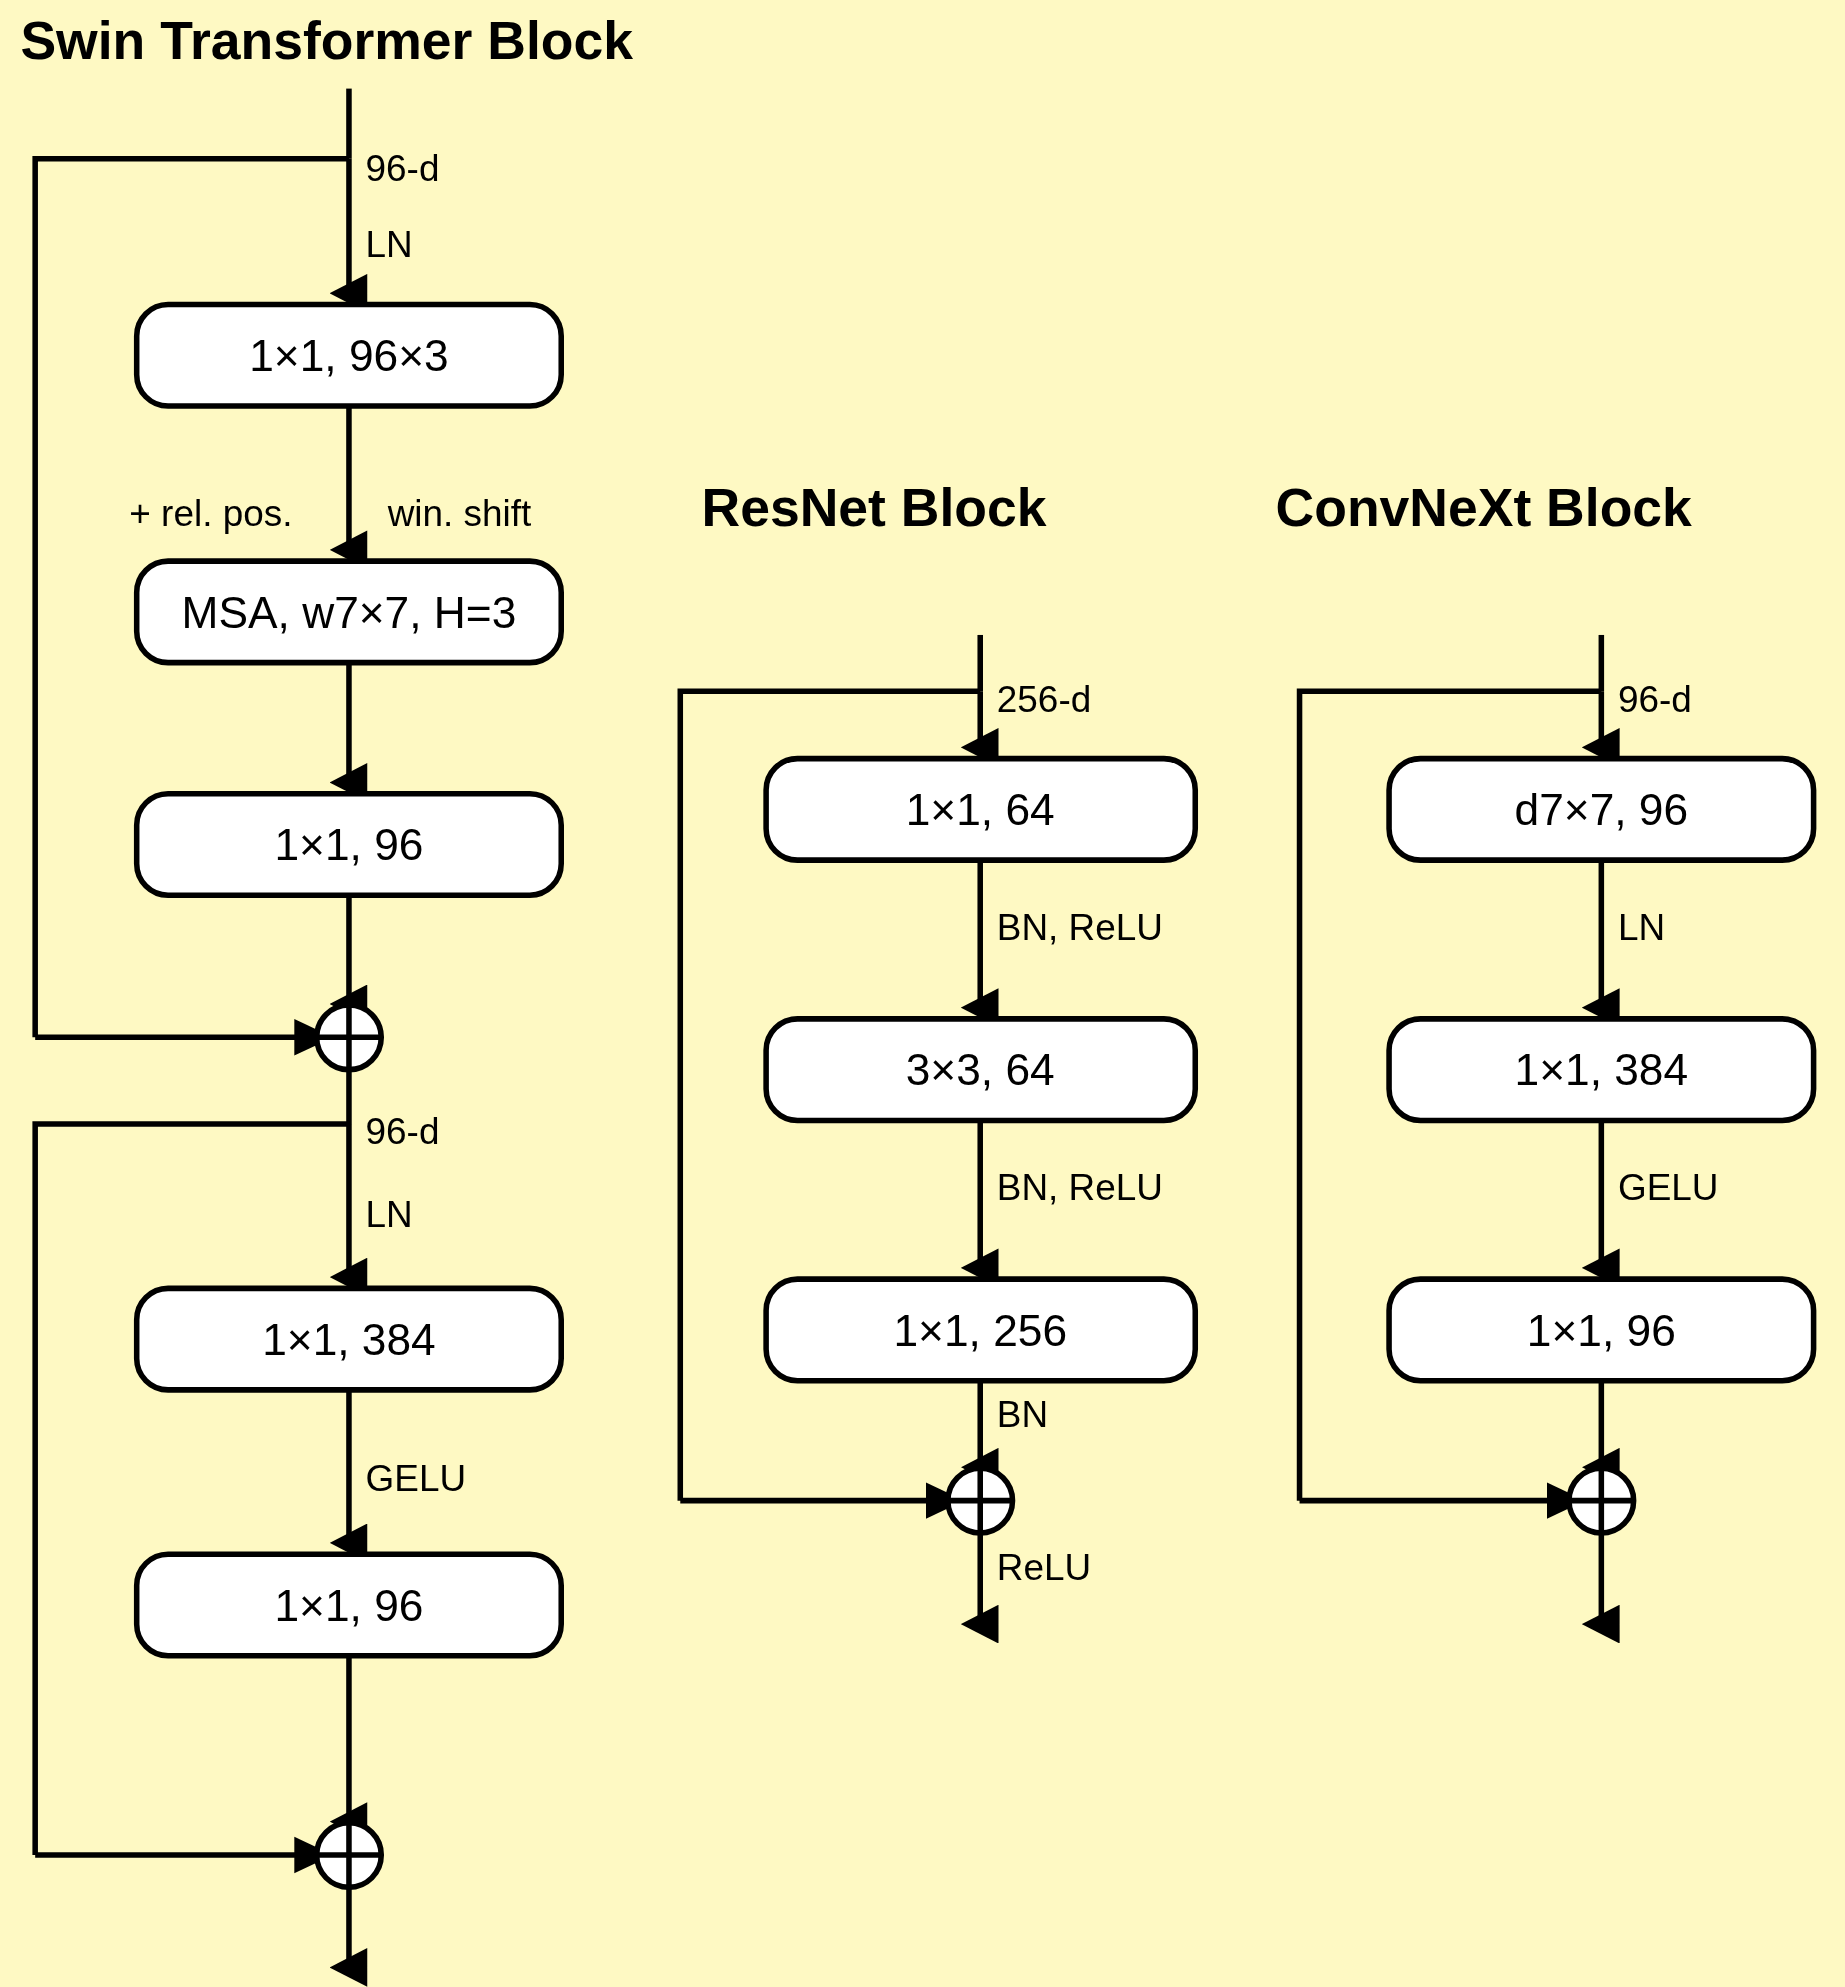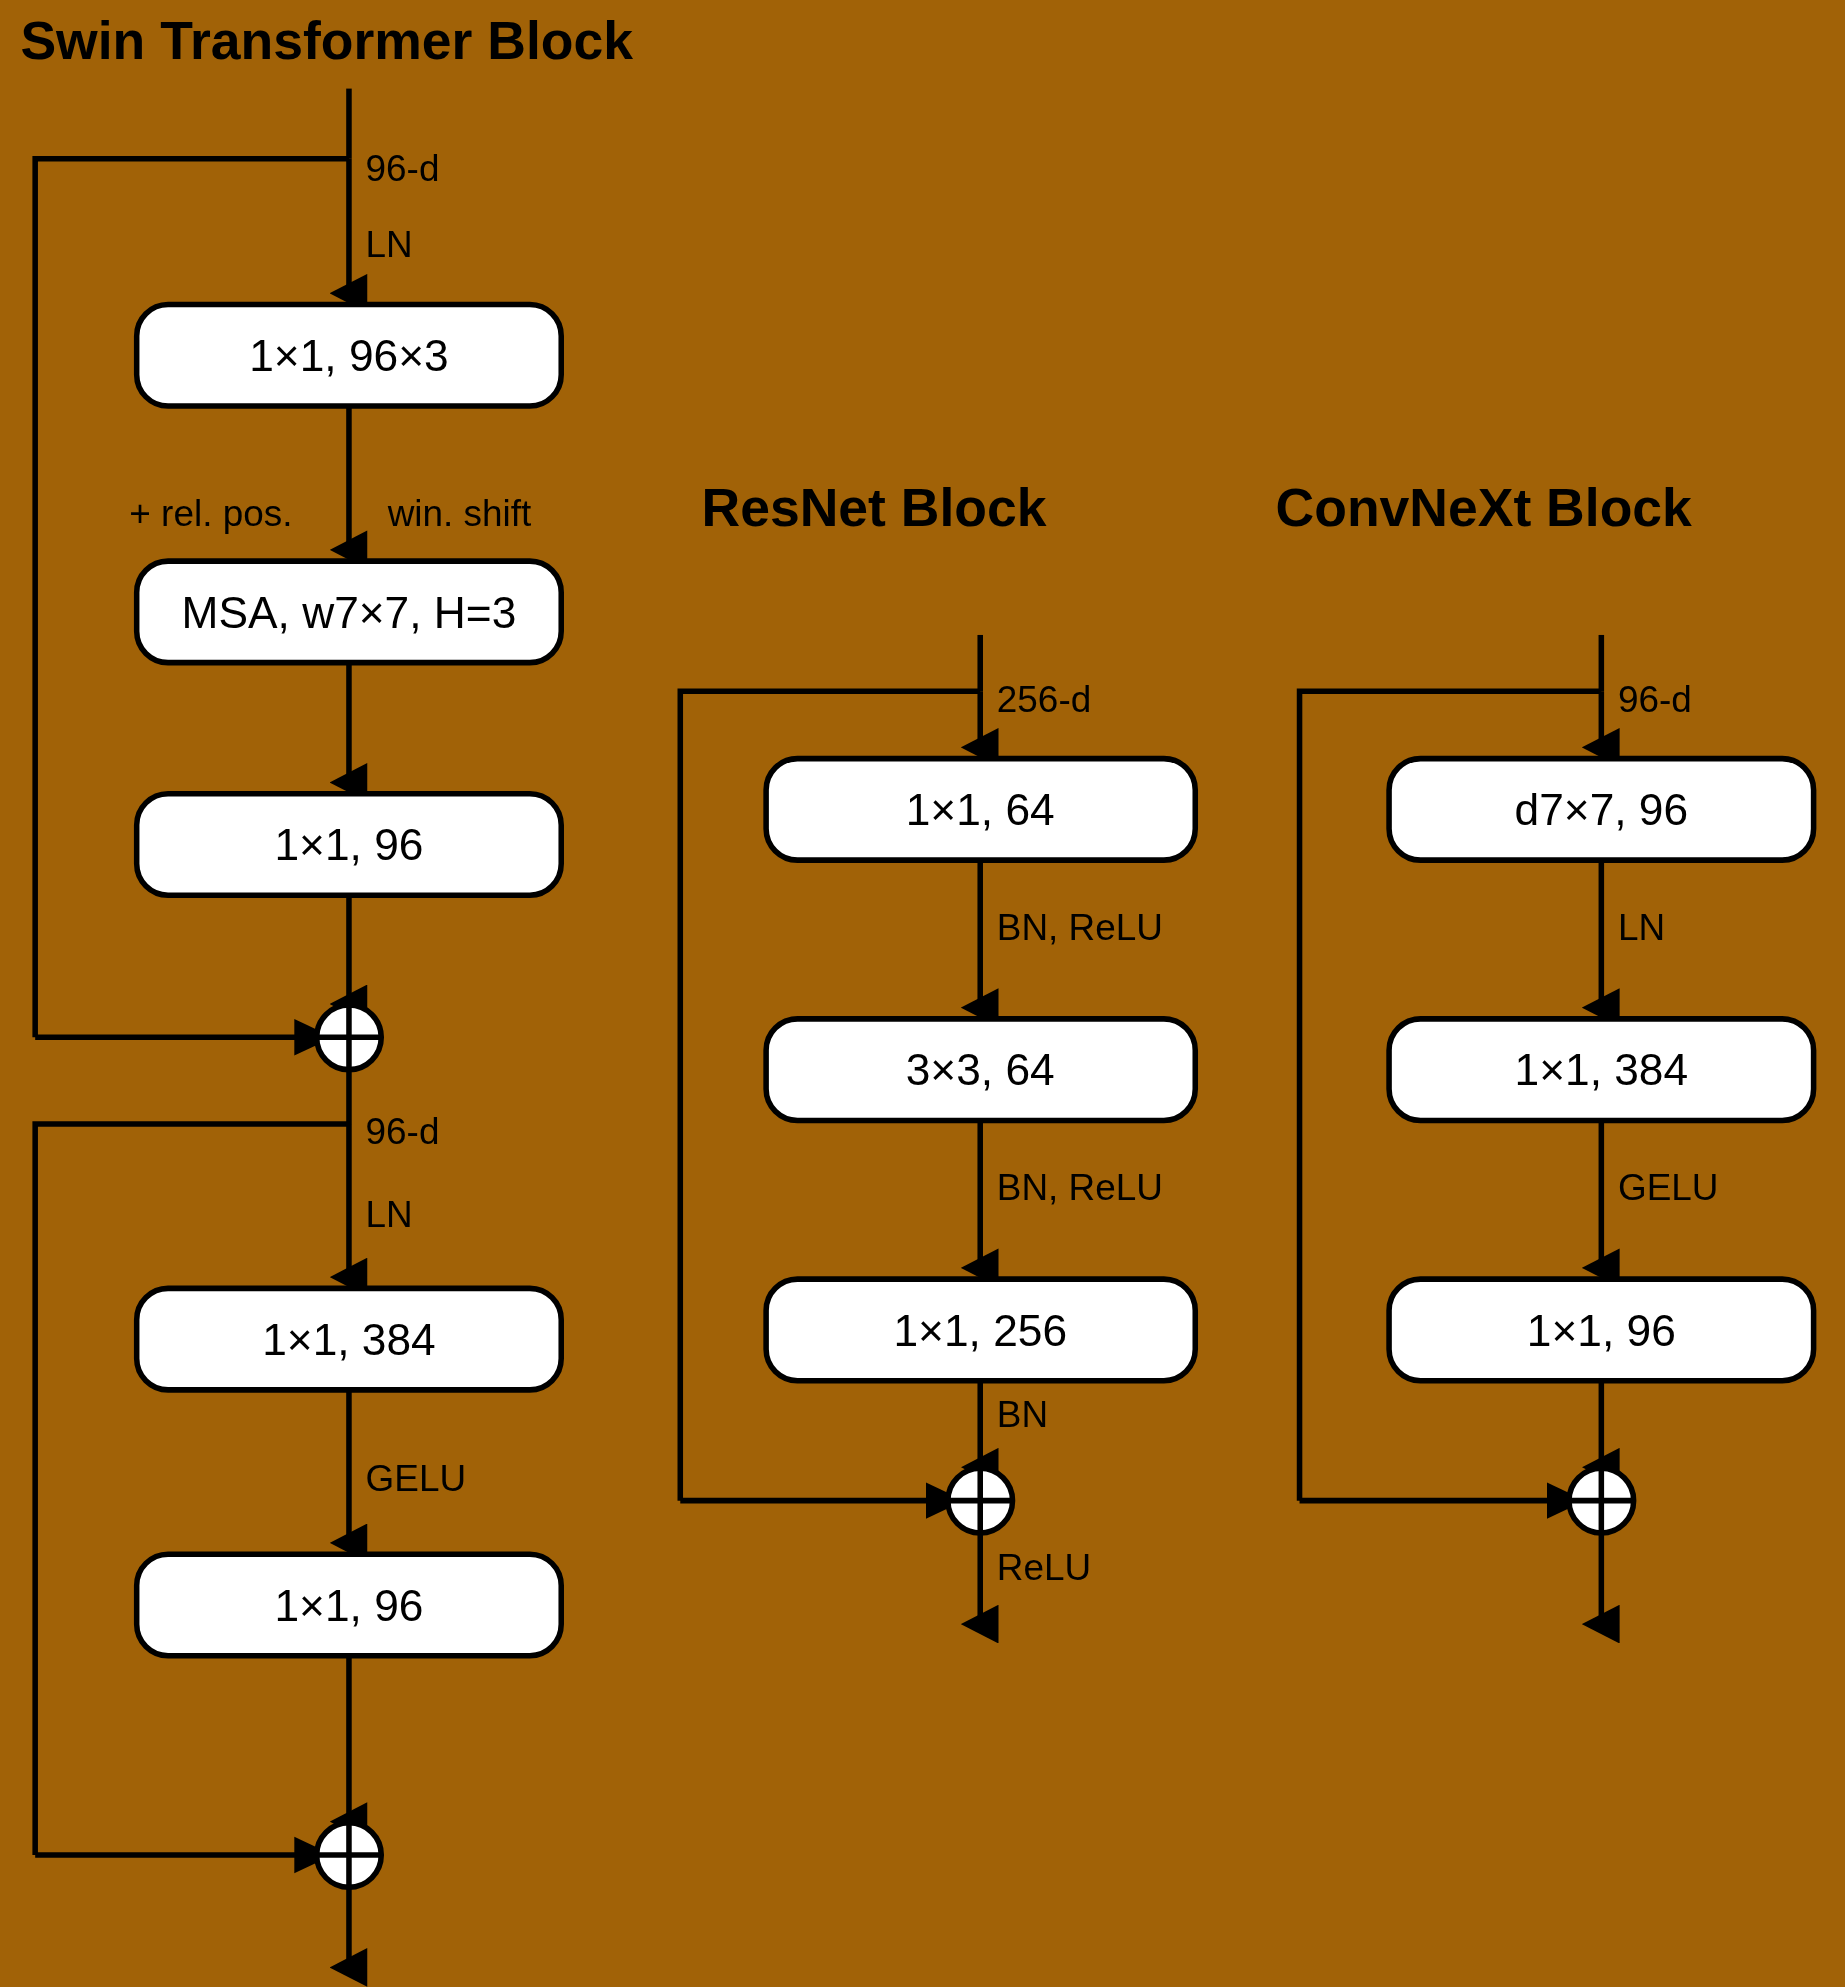--- a/index.html
+++ b/index.html
@@ -4,21 +4,21 @@
 <style>
   html, body {
     margin: 0;
     padding: 0;
     background: #ffffff;
   }
   #canvas {
     position: relative;
     width: 1846px;
     height: 1987px;
-    background: #a16207;
+    background: #fef9c3;
     font-family: "Liberation Sans", sans-serif;
   }
   svg { display: block; }
   .blk-title {
     font-family: "Liberation Sans", sans-serif;
     font-weight: bold;
     font-size: 58px;
     fill: #000000;
   }
   .blk-box-label {

